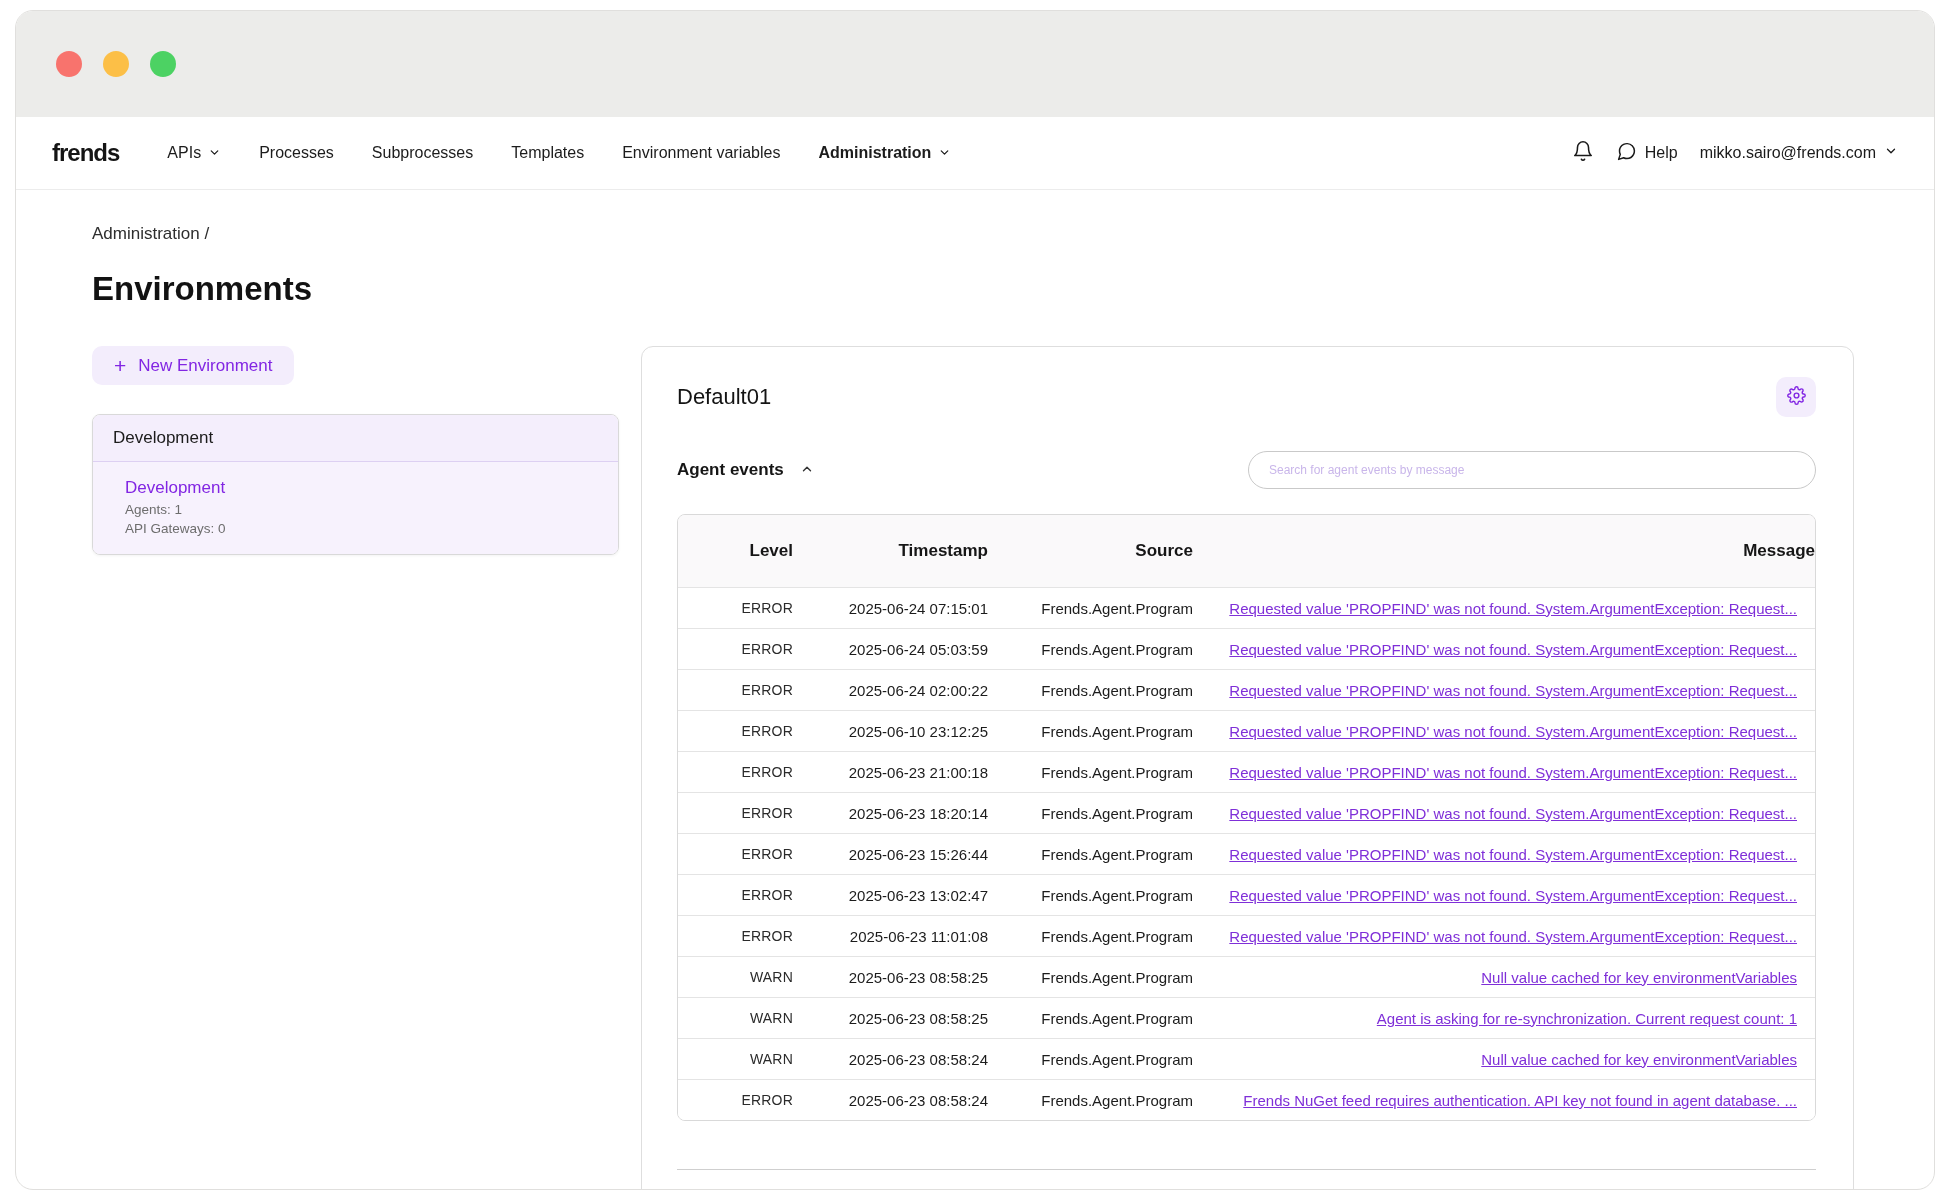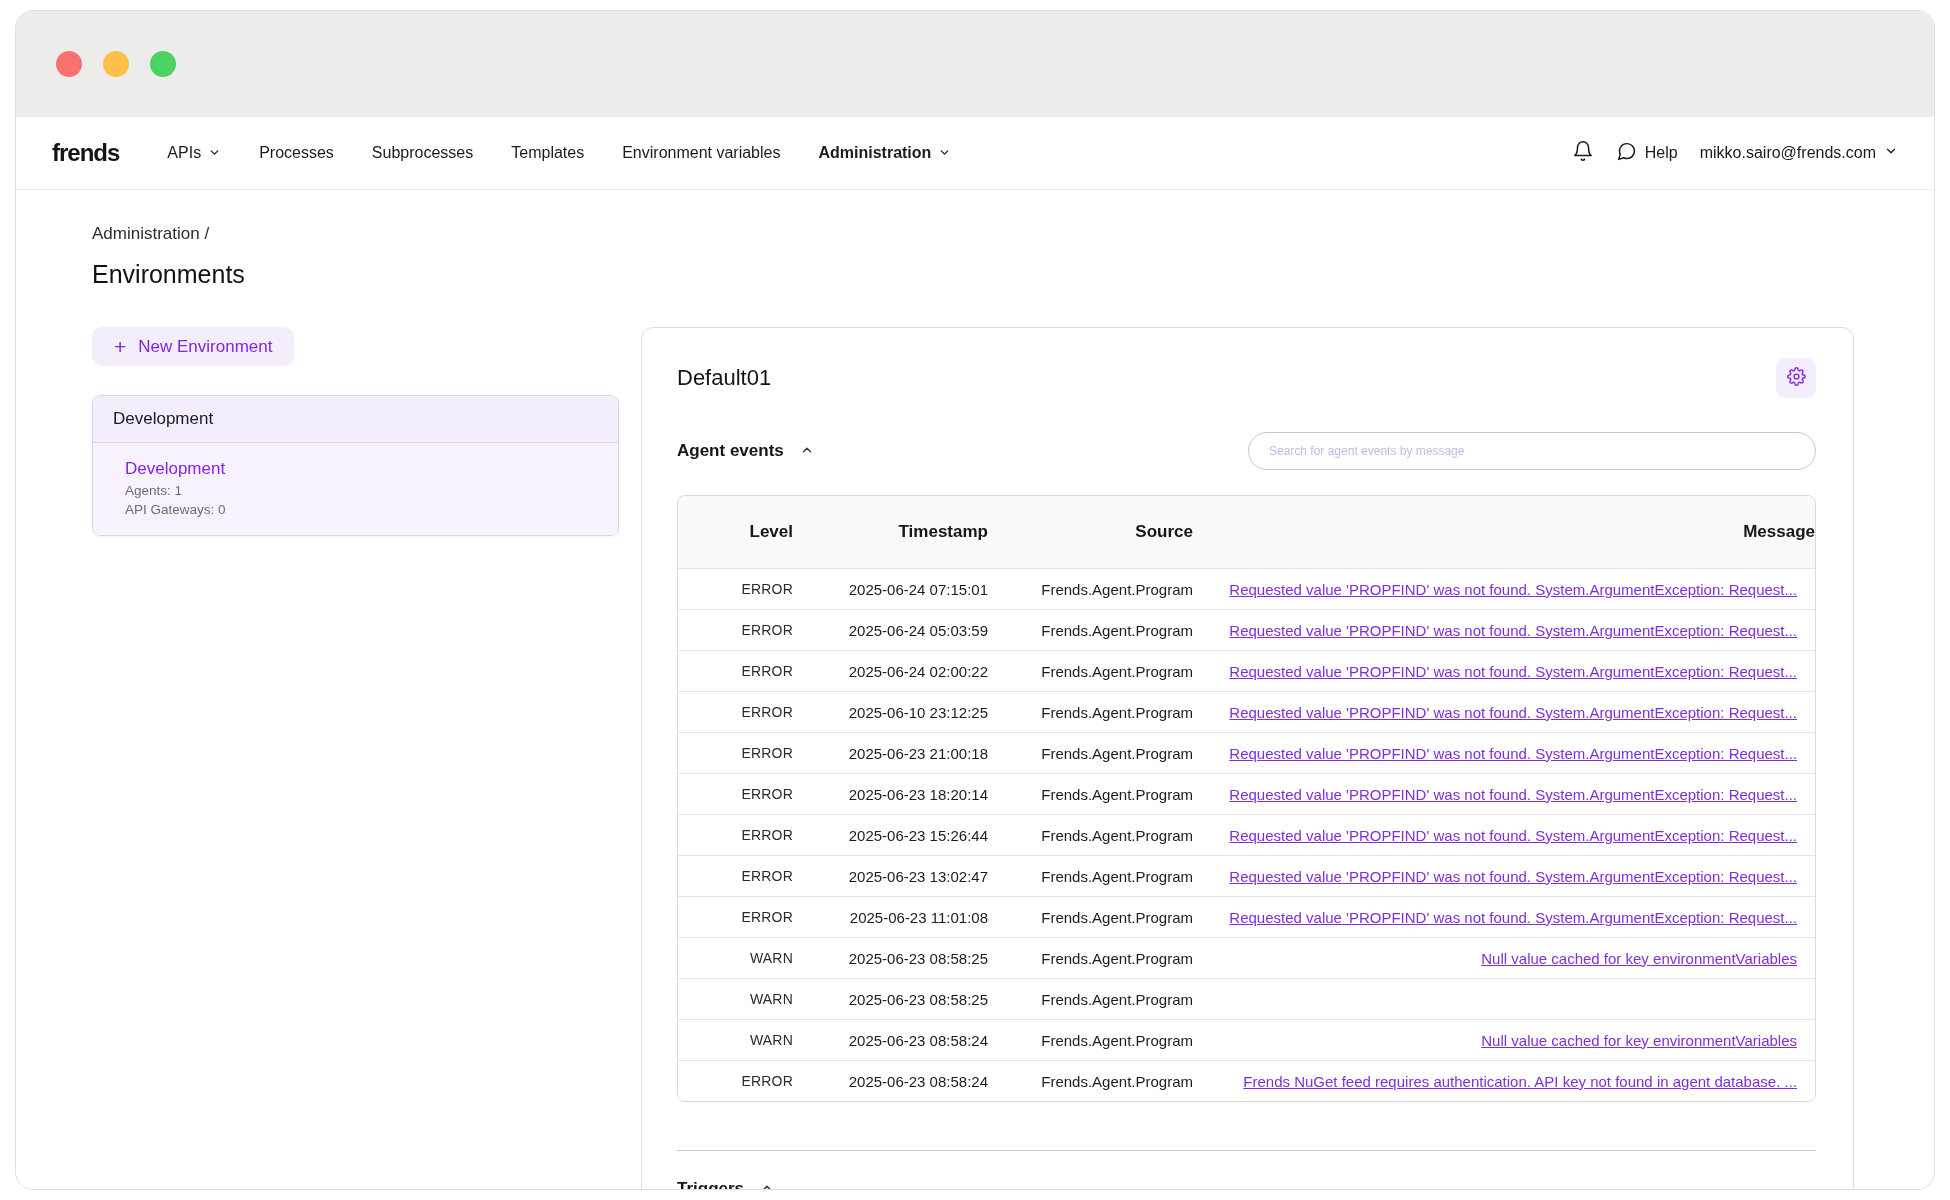--- a/index.html
+++ b/index.html
@@ -23,21 +23,21 @@
   .main-nav{display:flex;align-items:center;gap:38px;margin-left:48px;font-size:16px;}
   .nav-item{display:flex;align-items:center;gap:7px;cursor:pointer;color:#1c1c1c;white-space:nowrap;}
   .nav-item.active span{font-weight:700;text-align:center;}
   .nav-item svg{margin-top:2px;color:#1c1c1c;}
   .appbar-right{margin-left:auto;display:flex;align-items:center;gap:22px;font-size:16px;}
   .icon-btn{display:flex;align-items:center;gap:8px;cursor:pointer;background:none;border:none;
     font-size:16px;color:#1a1a1a;font-family:inherit;}
   
   .content{padding:34px 80px 0 76px;}
   .breadcrumb{font-size:17px;color:#2e2e2e;cursor:pointer;}
-  .page-title{font-size:25px;font-weight:400;margin-top:16px;color:#121212;}
+  .page-title{font-size:33px;font-weight:700;margin-top:26px;color:#121212;}
   .columns{display:flex;gap:22px;margin-top:38px;align-items:flex-start;}
   
   .left-col{width:527px;flex:none;}
   .new-env-btn{display:inline-flex;align-items:center;gap:12px;background:var(--accent-light);
     color:var(--accent);border:none;border-radius:10px;height:39px;padding:0 22px;
     font-size:17px;cursor:pointer;font-family:inherit;}
   .new-env-btn .plus{font-size:21px;line-height:1;}
   .env-card{margin-top:29px;border:1px solid #d9d9d9;border-radius:8px;overflow:hidden;
     box-shadow:0 1px 3px rgba(0,0,0,0.05);}
   .env-card-header{background:#f4eefc;padding:13px 20px;font-size:17px;color:#1c1c1c;
@@ -251,20 +251,21 @@
               <div class="trow">
                 <div class="cell level">WARN</div>
                 <div class="cell">2025-06-23 08:58:25</div>
                 <div class="cell">Frends.Agent.Program</div>
                 <div class="cell msg"><a>Null value cached for key environmentVariables</a></div>
               </div>
               <div class="trow">
                 <div class="cell level">WARN</div>
                 <div class="cell">2025-06-23 08:58:25</div>
                 <div class="cell">Frends.Agent.Program</div>
+                <div class="cell msg"><a>Agent is asking for re-synchronization. Current request count: 1</a></div>
               </div>
               <div class="trow">
                 <div class="cell level">WARN</div>
                 <div class="cell">2025-06-23 08:58:24</div>
                 <div class="cell">Frends.Agent.Program</div>
                 <div class="cell msg"><a>Null value cached for key environmentVariables</a></div>
               </div>
               <div class="trow">
                 <div class="cell level">ERROR</div>
                 <div class="cell">2025-06-23 08:58:24</div>

